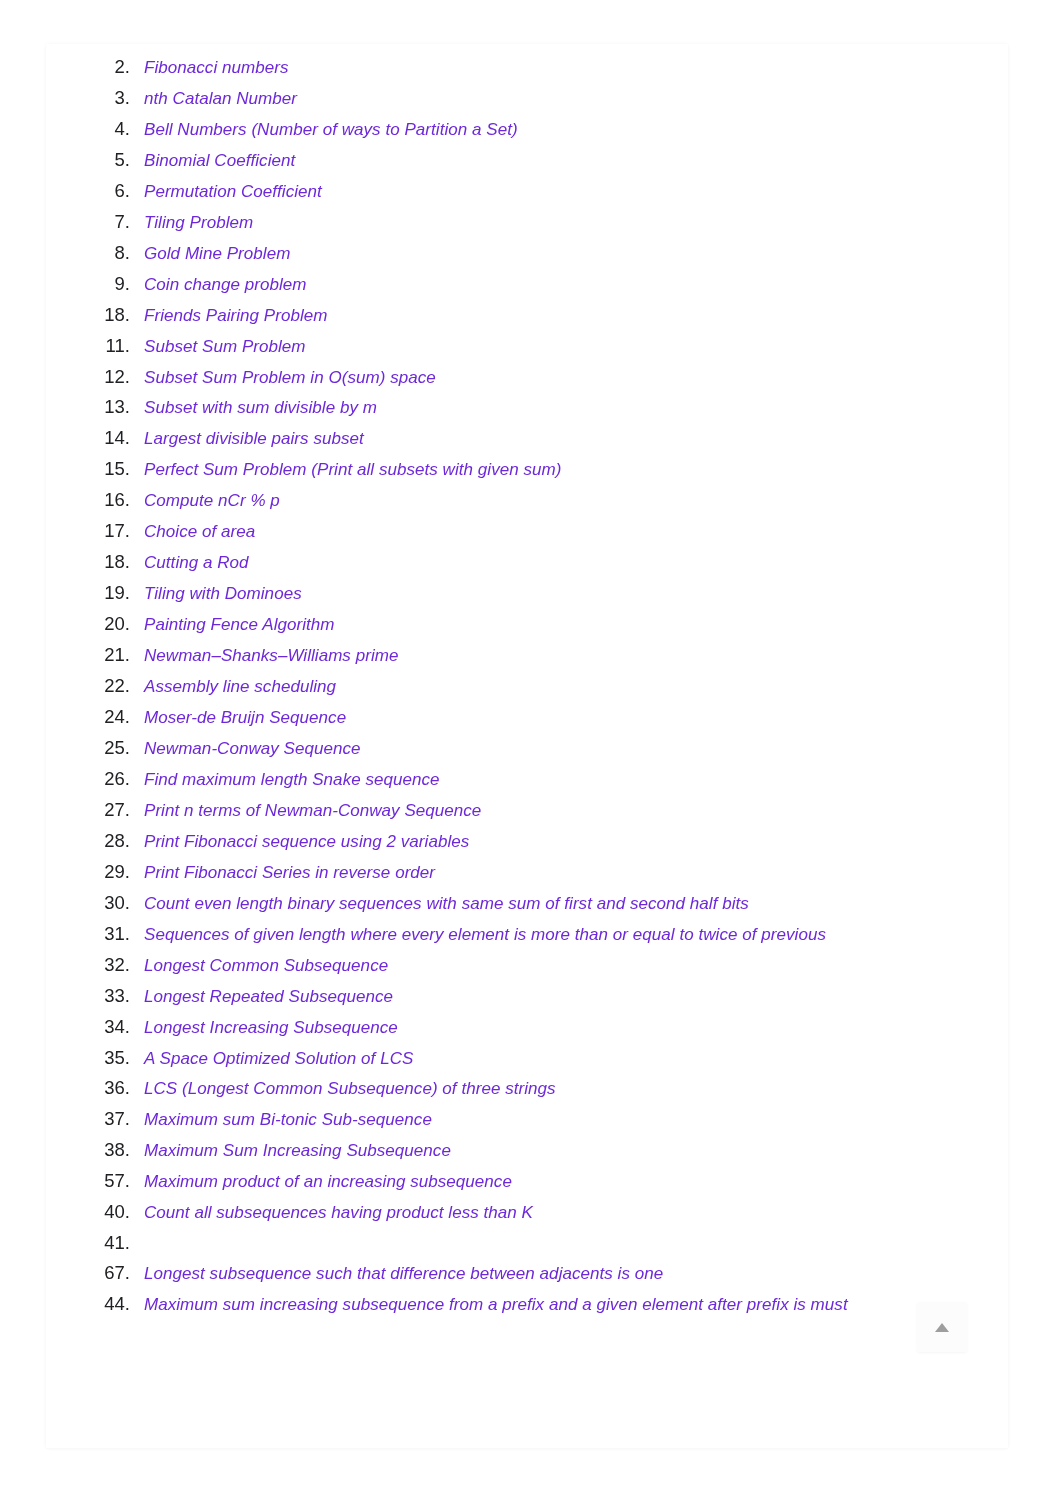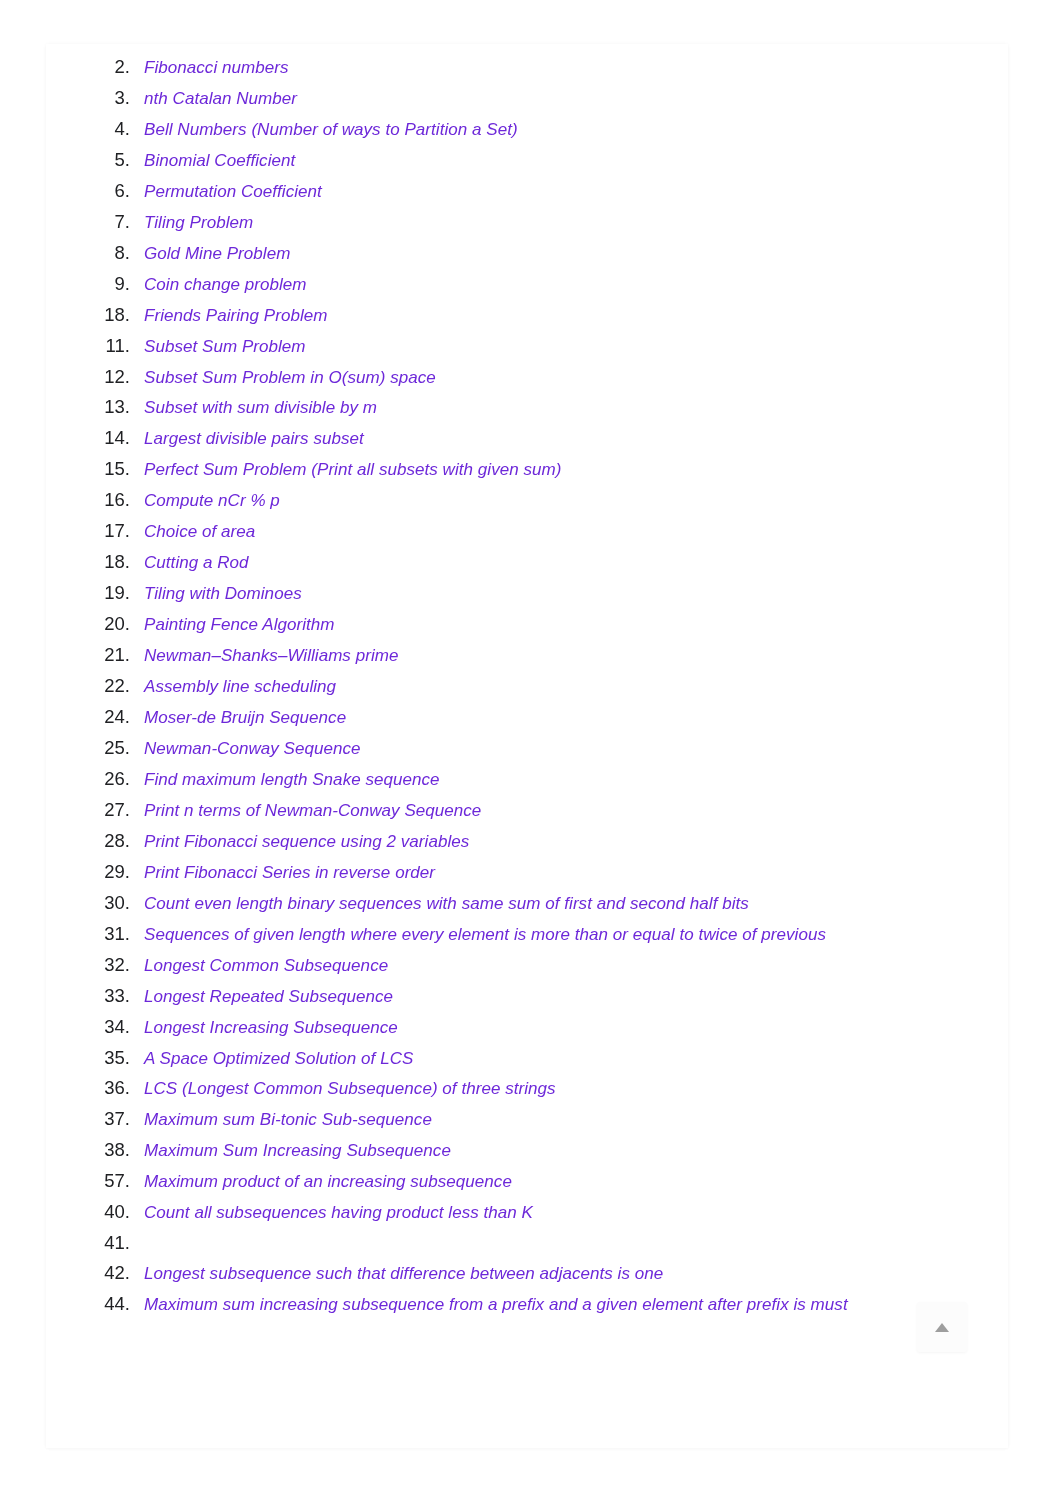--- a/index.html
+++ b/index.html
@@ -157,21 +157,21 @@
           <li class="list-item"><span class="item-marker">32.</span><a class="item-link" href="#">Longest Common Subsequence</a></li>
           <li class="list-item"><span class="item-marker">33.</span><a class="item-link" href="#">Longest Repeated Subsequence</a></li>
           <li class="list-item"><span class="item-marker">34.</span><a class="item-link" href="#">Longest Increasing Subsequence</a></li>
           <li class="list-item"><span class="item-marker">35.</span><a class="item-link" href="#">A Space Optimized Solution of LCS</a></li>
           <li class="list-item"><span class="item-marker">36.</span><a class="item-link" href="#">LCS (Longest Common Subsequence) of three strings</a></li>
           <li class="list-item"><span class="item-marker">37.</span><a class="item-link" href="#">Maximum sum Bi-tonic Sub-sequence</a></li>
           <li class="list-item"><span class="item-marker">38.</span><a class="item-link" href="#">Maximum Sum Increasing Subsequence</a></li>
           <li class="list-item"><span class="item-marker">57.</span><a class="item-link" href="#">Maximum product of an increasing subsequence</a></li>
           <li class="list-item"><span class="item-marker">40.</span><a class="item-link" href="#">Count all subsequences having product less than K</a></li>
           <li class="list-item"><span class="item-marker">41.</span></li>
-          <li class="list-item"><span class="item-marker">42.</span><a class="item-link" href="#">Longest subsequence such that difference between adjacents is one</a></li>
+          <li class="list-item"><span class="item-marker">67.</span><a class="item-link" href="#">Longest subsequence such that difference between adjacents is one</a></li>
           <li class="list-item"><span class="item-marker">44.</span><a class="item-link" href="#">Maximum sum increasing subsequence from a prefix and a given element after prefix is must</a></li>
         </ol>
     </div>
   </div>
 </div>
 
 <button class="scroll-top-button">
   <span class="caret-up-icon"></span>
   <span class="sr-only">Back to top</span>
 </button>

